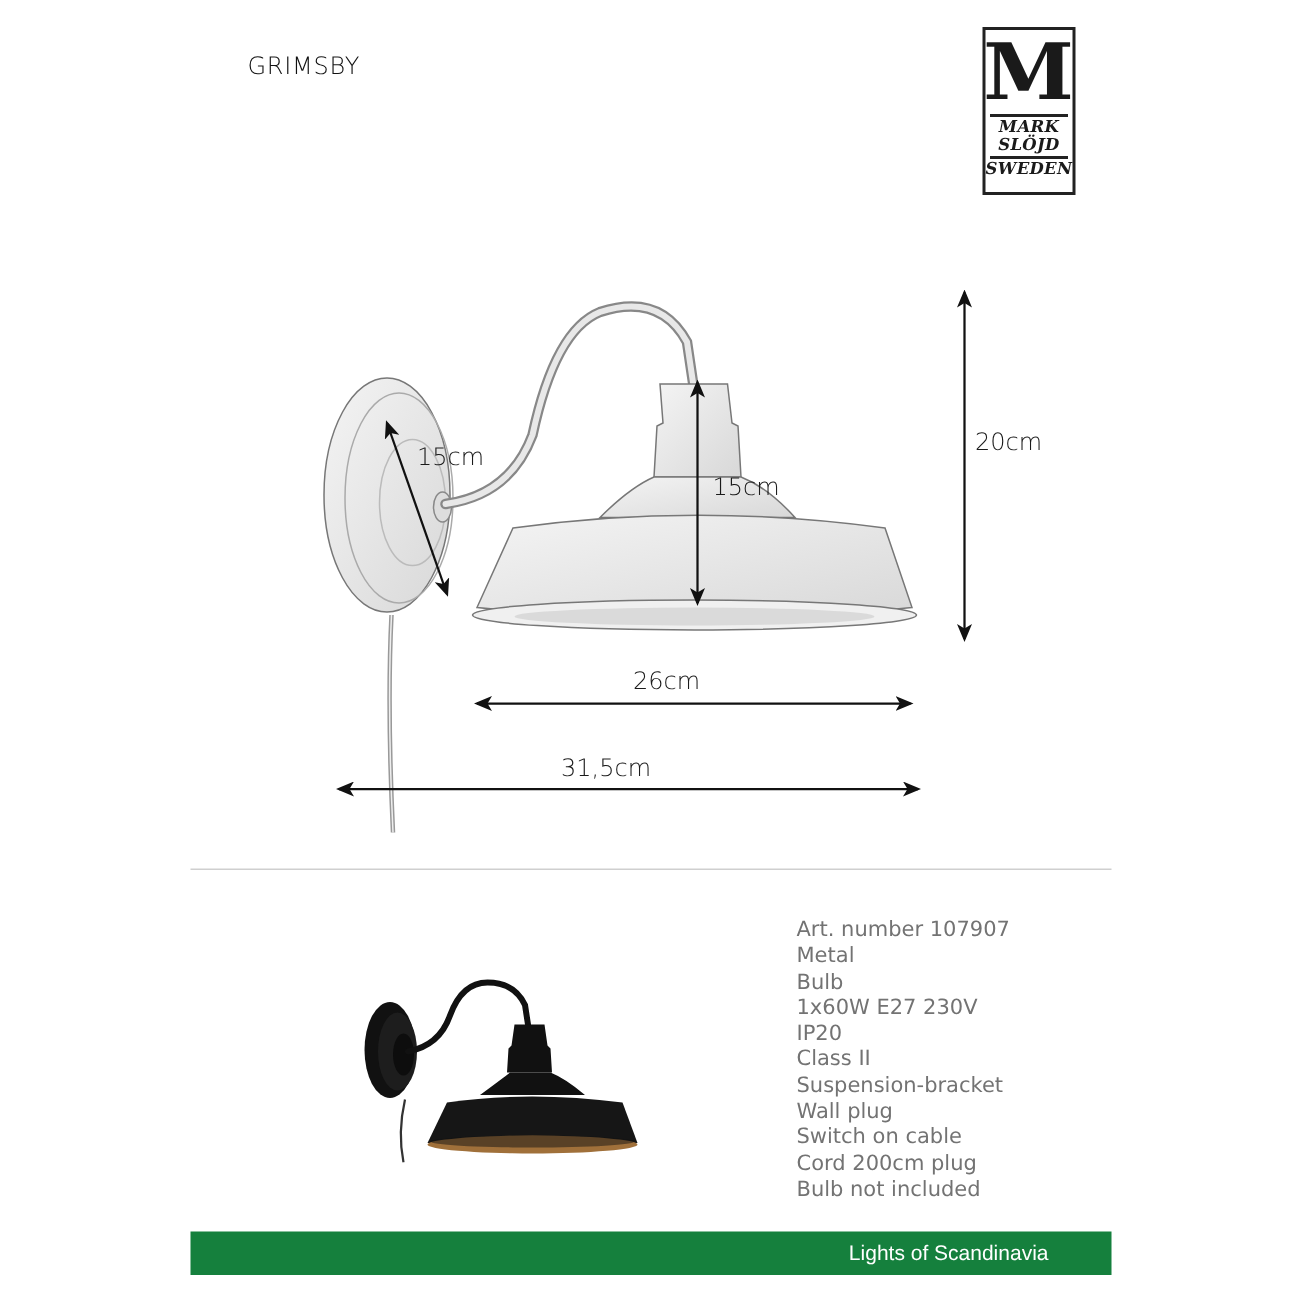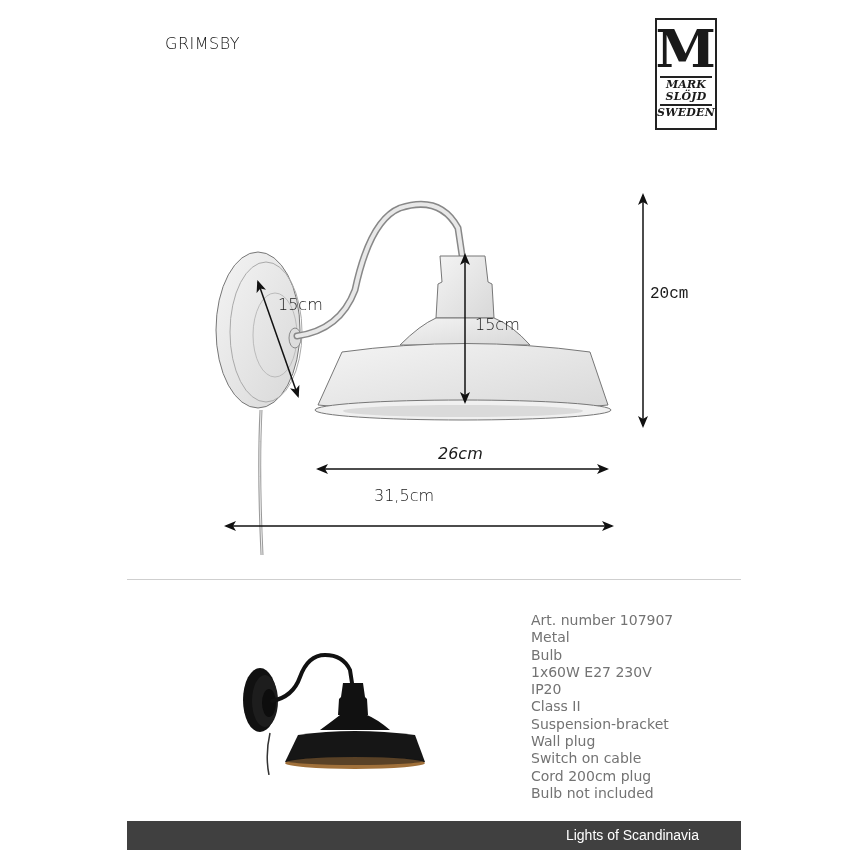--- a/index.html
+++ b/index.html
@@ -7,21 +7,21 @@
     .abs { position: absolute; }
     .title { left: 165px; top: 34px; font-size: 16px; letter-spacing: 0.5px; color: #111; font-weight: 300; }
     .logo { left: 655px; top: 18px; width: 62px; height: 112px; border: 2px solid #222; box-sizing: border-box; background: #fff; display: flex; flex-direction: column; align-items: center; padding-top: 3px; }
     .logo-m { font-family: "DejaVu Serif", serif; font-weight: bold; font-size: 52px; line-height: 52px; color: #1a1a1a; transform: scaleX(1.05); }
     .logo-rule { width: 52px; height: 2px; background: #222; margin: 1px 0; }
     .logo-line { font-family: "DejaVu Serif", serif; font-weight: bold; font-size: 11px; line-height: 12px; color: #1a1a1a; letter-spacing: 0.2px; font-style: italic; }
     .dim-label { font-size: 16px; color: #1a1a1a; font-weight: 300; }
     .divider { left: 127px; top: 579px; width: 614px; height: 1px; background: #cfcfcf; }
     .specs { left: 531px; top: 612px; font-size: 14px; line-height: 17.3px; color: #737373; }
     .specs div { white-space: nowrap; }
-    .footer { left: 127px; top: 821px; width: 614px; height: 29px; background: #404040; text-align: right; }
+    .footer { left: 127px; top: 821px; width: 614px; height: 29px; background: #15803d; text-align: right; }
     .footer-text { right: 42px; top: 6px; color: #ffffff; font-size: 14px; font-family: "Liberation Sans", sans-serif; }
   </style>
 </head>
 <body>
 
 <div class="abs title">GRIMSBY</div>
 
 <div class="abs logo">
   <div class="logo-m">M</div>
   <div class="logo-rule"></div>
@@ -65,23 +65,23 @@
 
   <line x1="258" y1="282" x2="298" y2="396" stroke="#111" stroke-width="1.5" marker-start="url(#ah)" marker-end="url(#ah)"></line>
   <line x1="465" y1="255" x2="465" y2="402" stroke="#111" stroke-width="1.5" marker-start="url(#ah)" marker-end="url(#ah)"></line>
   <line x1="643" y1="195" x2="643" y2="426" stroke="#111" stroke-width="1.5" marker-start="url(#ah)" marker-end="url(#ah)"></line>
   <line x1="318" y1="469" x2="607" y2="469" stroke="#111" stroke-width="1.5" marker-start="url(#ah)" marker-end="url(#ah)"></line>
   <line x1="226" y1="526" x2="612" y2="526" stroke="#111" stroke-width="1.5" marker-start="url(#ah)" marker-end="url(#ah)"></line>
 </svg>
 
 <div class="abs dim-label" style="left:278px;top:295px;">15cm</div>
 <div class="abs dim-label" style="left:475px;top:315px;">15cm</div>
-<div class="abs dim-label" style="left:650px;top:285px;font-family:Liberation Mono, monospace;">20cm</div>
-<div class="abs dim-label" style="left:438px;top:444px;font-style:italic;">26cm</div>
-<div class="abs dim-label" style="left:374px;top:486px;">31,5cm</div>
+<div class="abs dim-label" style="left:650px;top:285px;">20cm</div>
+<div class="abs dim-label" style="left:422px;top:444px;">26cm</div>
+<div class="abs dim-label" style="left:374px;top:502px;">31,5cm</div>
 
 <div class="abs divider"></div>
 
 <svg class="abs" style="left:225px;top:635px;" width="230" height="140">
   <path d="M45 98 Q40 120 44 140" stroke="#333" stroke-width="1.5" fill="none"></path>
   <ellipse cx="35" cy="65" rx="17" ry="32" fill="#111"></ellipse>
   <ellipse cx="40" cy="66" rx="13" ry="26" fill="#1d1d1d"></ellipse>
   <ellipse cx="44" cy="68" rx="7" ry="14" fill="#0d0d0d"></ellipse>
   <path d="M47 66 Q68 62 75 42 Q83 20 100 20 Q118 20 125 35 L127 48" stroke="#111" stroke-width="4" fill="none" stroke-linecap="round"></path>
   <path d="M118 48 L138 48 L140 62 L142 64 L143 80 L113 80 L114 64 L116 62 Z" fill="#111"></path>

